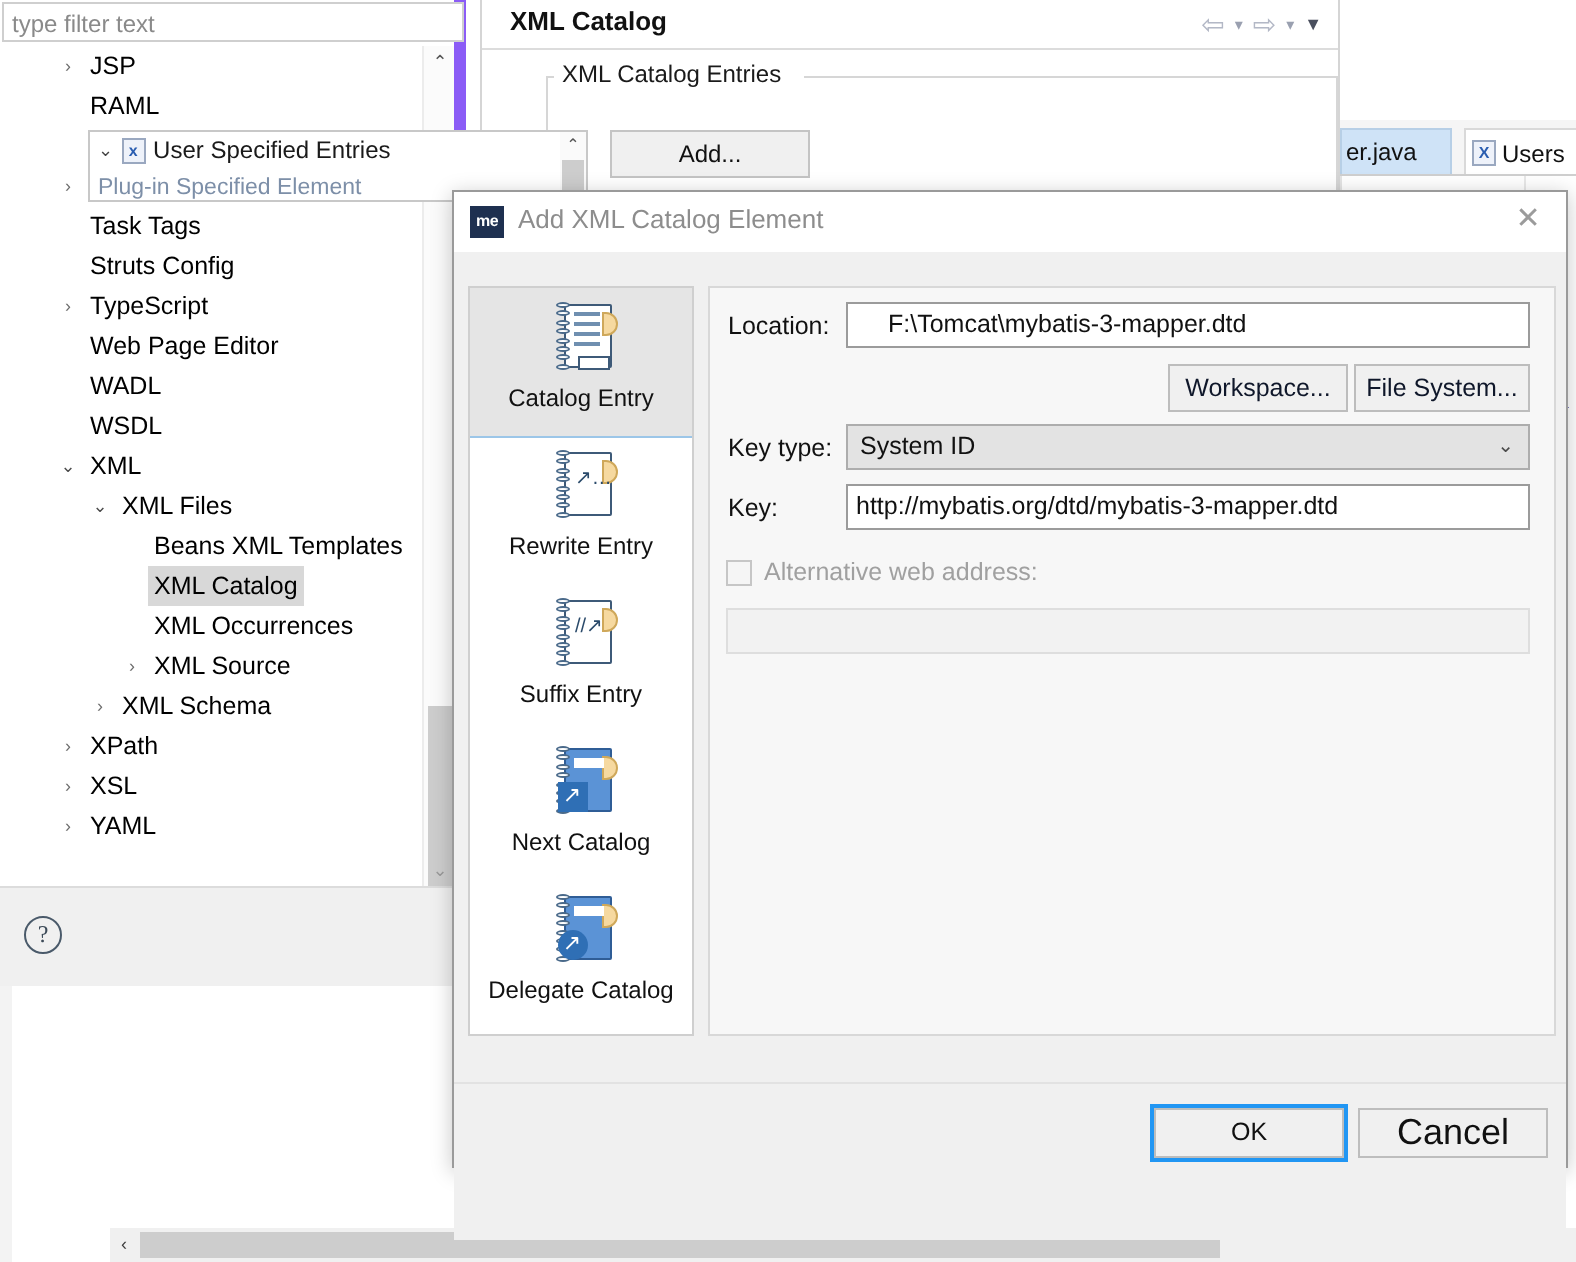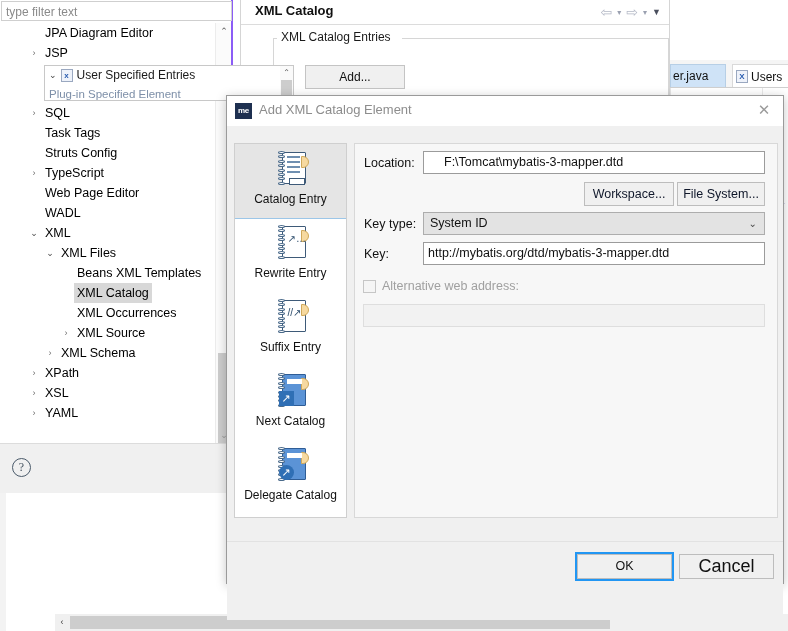--- a/index.html
+++ b/index.html
@@ -18,21 +18,21 @@
   
   .prefs-window {
     position: absolute; left: 0; top: 0; width: 788px; height: 631px;
     background: #ffffff;
   }
 
   
   .tree-panel {
     position: absolute; left: 0; top: 0; width: 233px; height: 481px;
     background: #ffffff;
-    border-right: 2px solid #8b5cf6;
+    border-right: 6px solid #8b5cf6;
   }
   .filter-box {
     position: absolute; left: 1px; top: 1px; width: 231px; height: 20px;
     border: 1px solid #cfcfcf;
     background: #ffffff;
     color: #8a8a8a;
     font-size: 12px;
     padding: 2px 4px;
     line-height: 16px;
   }
@@ -377,30 +377,30 @@
 
 <div id="root">
 
   <div class="prefs-window">
 
     <div class="tree-panel">
       <div class="filter-box">type filter text</div>
 
       <div class="tree-scroll">
         <div class="tree-list" id="tree-list">
-            <div class="tree-item"><span class="lbl" style="margin-left: 42px;">JPA Diagram Editor</span></div>
             <div class="tree-item"><span class="arrow" style="left: 28px;">›</span><span class="lbl" style="margin-left: 42px;">JSP</span></div>
             <div class="tree-item"><span class="lbl" style="margin-left: 42px;">RAML</span></div>
             <div class="tree-item"><span class="lbl" style="margin-left: 42px;">Spring Web Flow</span></div>
             <div class="tree-item"><span class="arrow" style="left: 28px;">›</span><span class="lbl" style="margin-left: 42px;">SQL</span></div>
             <div class="tree-item"><span class="lbl" style="margin-left: 42px;">Task Tags</span></div>
             <div class="tree-item"><span class="lbl" style="margin-left: 42px;">Struts Config</span></div>
             <div class="tree-item"><span class="arrow" style="left: 28px;">›</span><span class="lbl" style="margin-left: 42px;">TypeScript</span></div>
             <div class="tree-item"><span class="lbl" style="margin-left: 42px;">Web Page Editor</span></div>
             <div class="tree-item"><span class="lbl" style="margin-left: 42px;">WADL</span></div>
+            <div class="tree-item"><span class="lbl" style="margin-left: 42px;">WSDL</span></div>
             <div class="tree-item"><span class="arrow open" style="left: 28px;">⌄</span><span class="lbl" style="margin-left: 42px;">XML</span></div>
             <div class="tree-item"><span class="arrow open" style="left: 44px;">⌄</span><span class="lbl" style="margin-left: 58px;">XML Files</span></div>
             <div class="tree-item"><span class="lbl" style="margin-left: 74px;">Beans XML Templates</span></div>
             <div class="tree-item sel"><span class="lbl" style="margin-left: 74px;">XML Catalog</span></div>
             <div class="tree-item"><span class="lbl" style="margin-left: 74px;">XML Occurrences</span></div>
             <div class="tree-item"><span class="arrow" style="left: 60px;">›</span><span class="lbl" style="margin-left: 74px;">XML Source</span></div>
             <div class="tree-item"><span class="arrow" style="left: 44px;">›</span><span class="lbl" style="margin-left: 58px;">XML Schema</span></div>
             <div class="tree-item"><span class="arrow" style="left: 28px;">›</span><span class="lbl" style="margin-left: 42px;">XPath</span></div>
             <div class="tree-item"><span class="arrow" style="left: 28px;">›</span><span class="lbl" style="margin-left: 42px;">XSL</span></div>
             <div class="tree-item"><span class="arrow" style="left: 28px;">›</span><span class="lbl" style="margin-left: 42px;">YAML</span></div>

